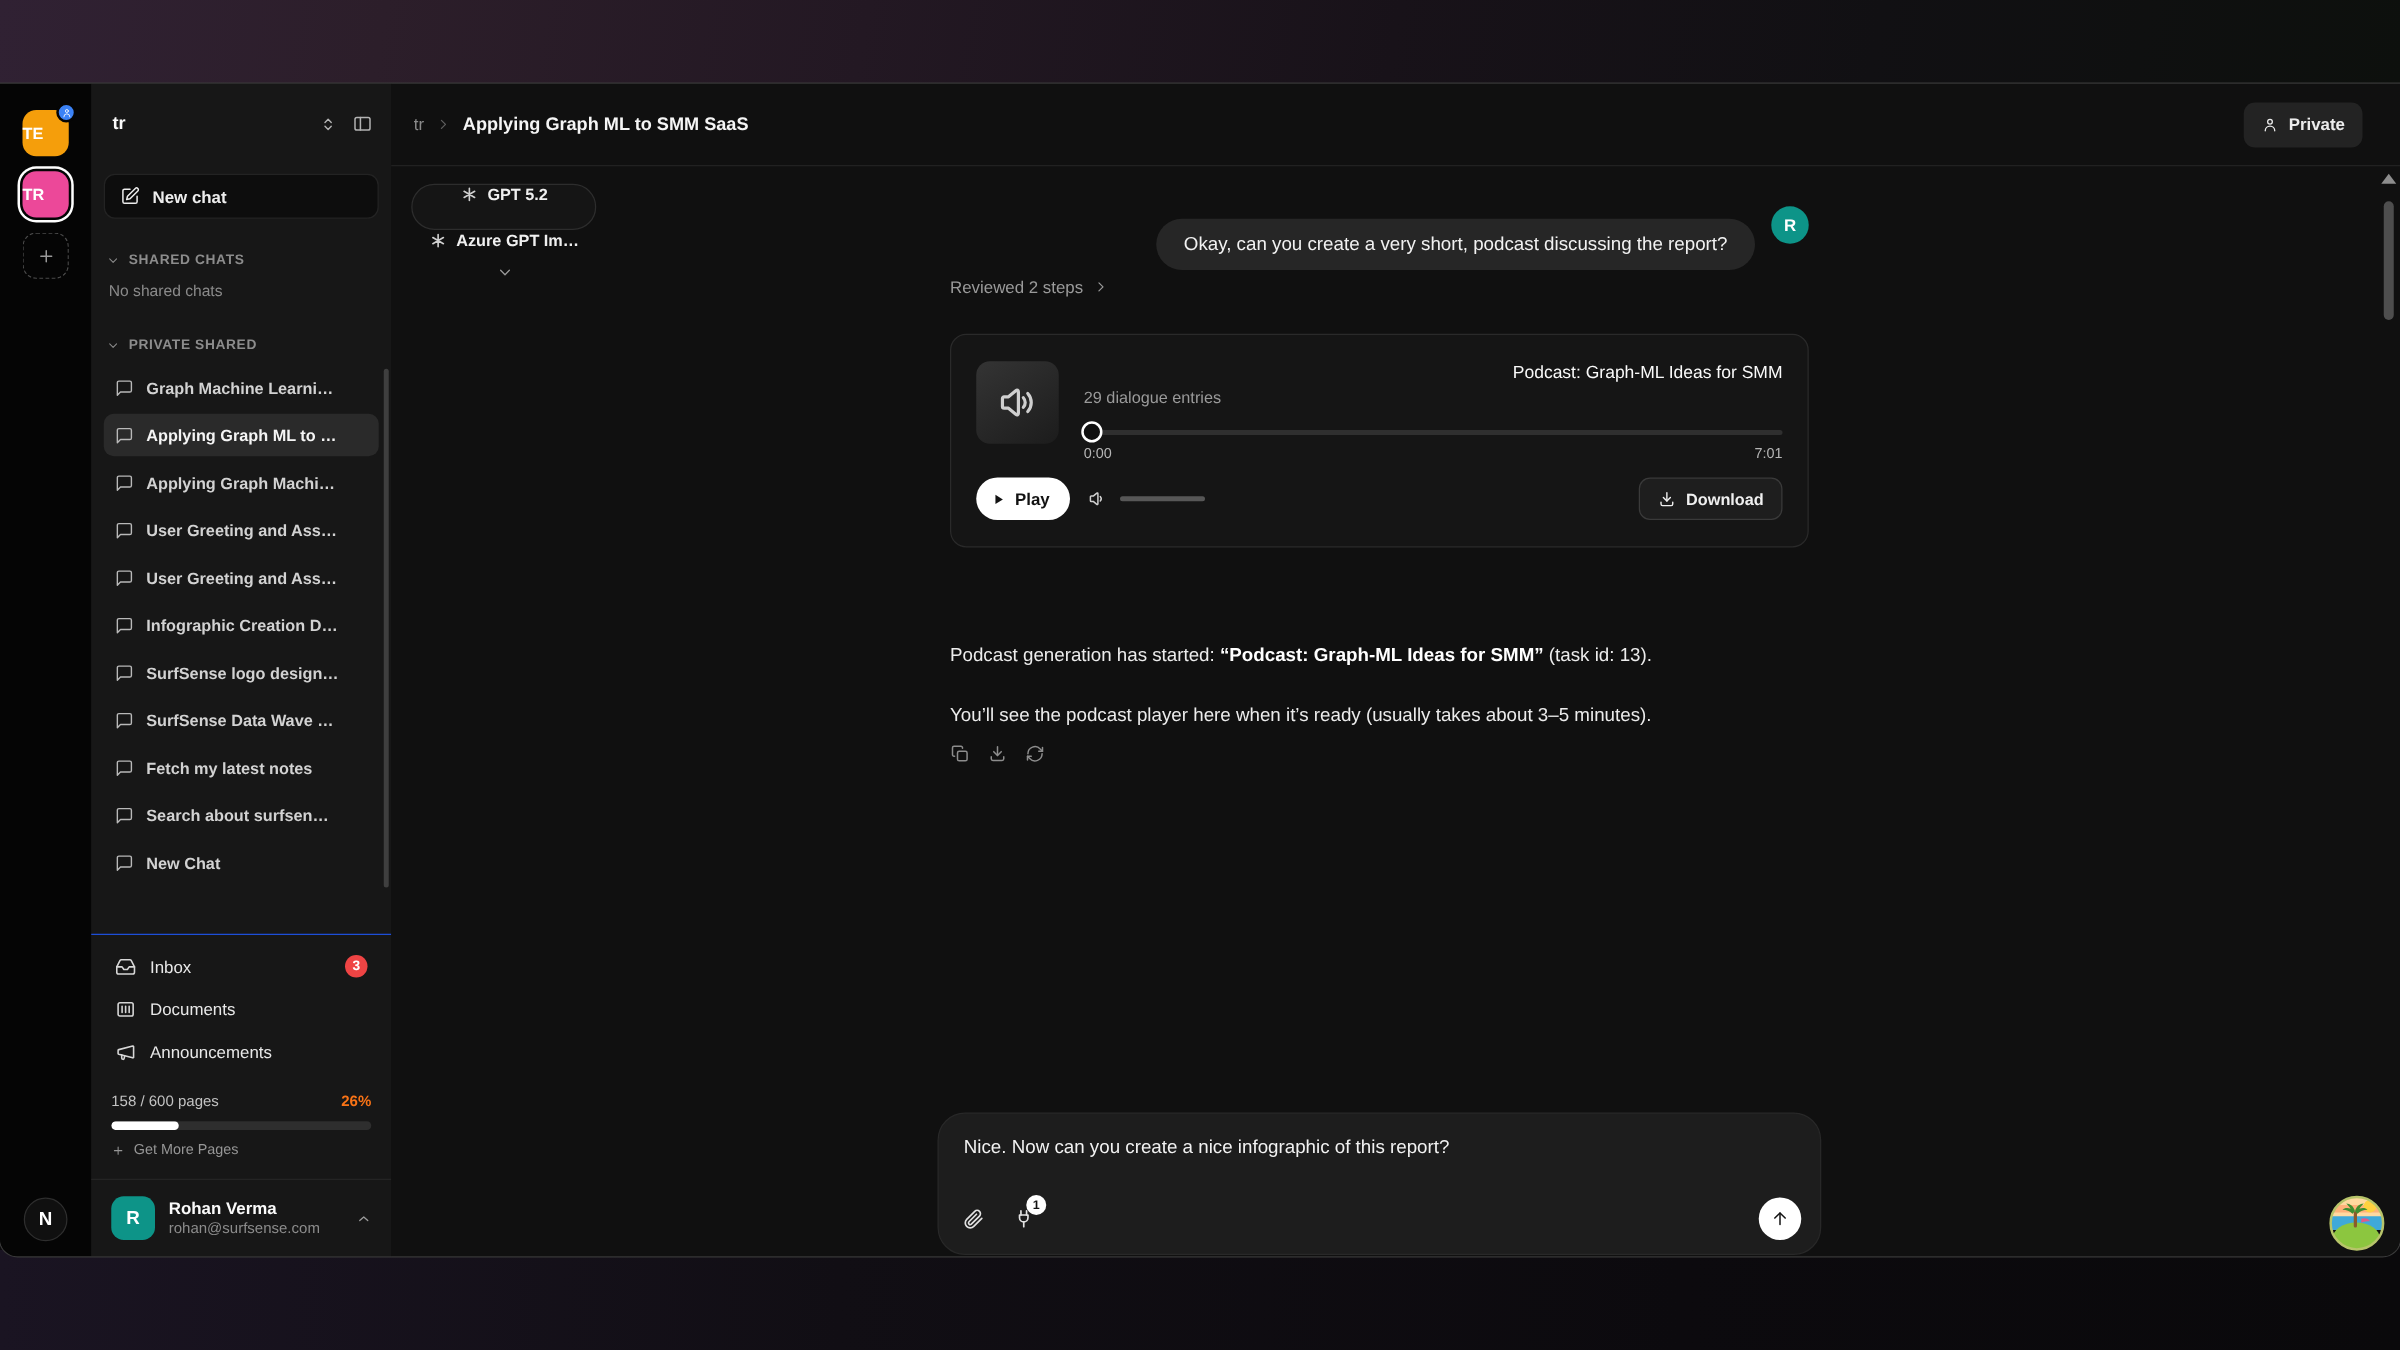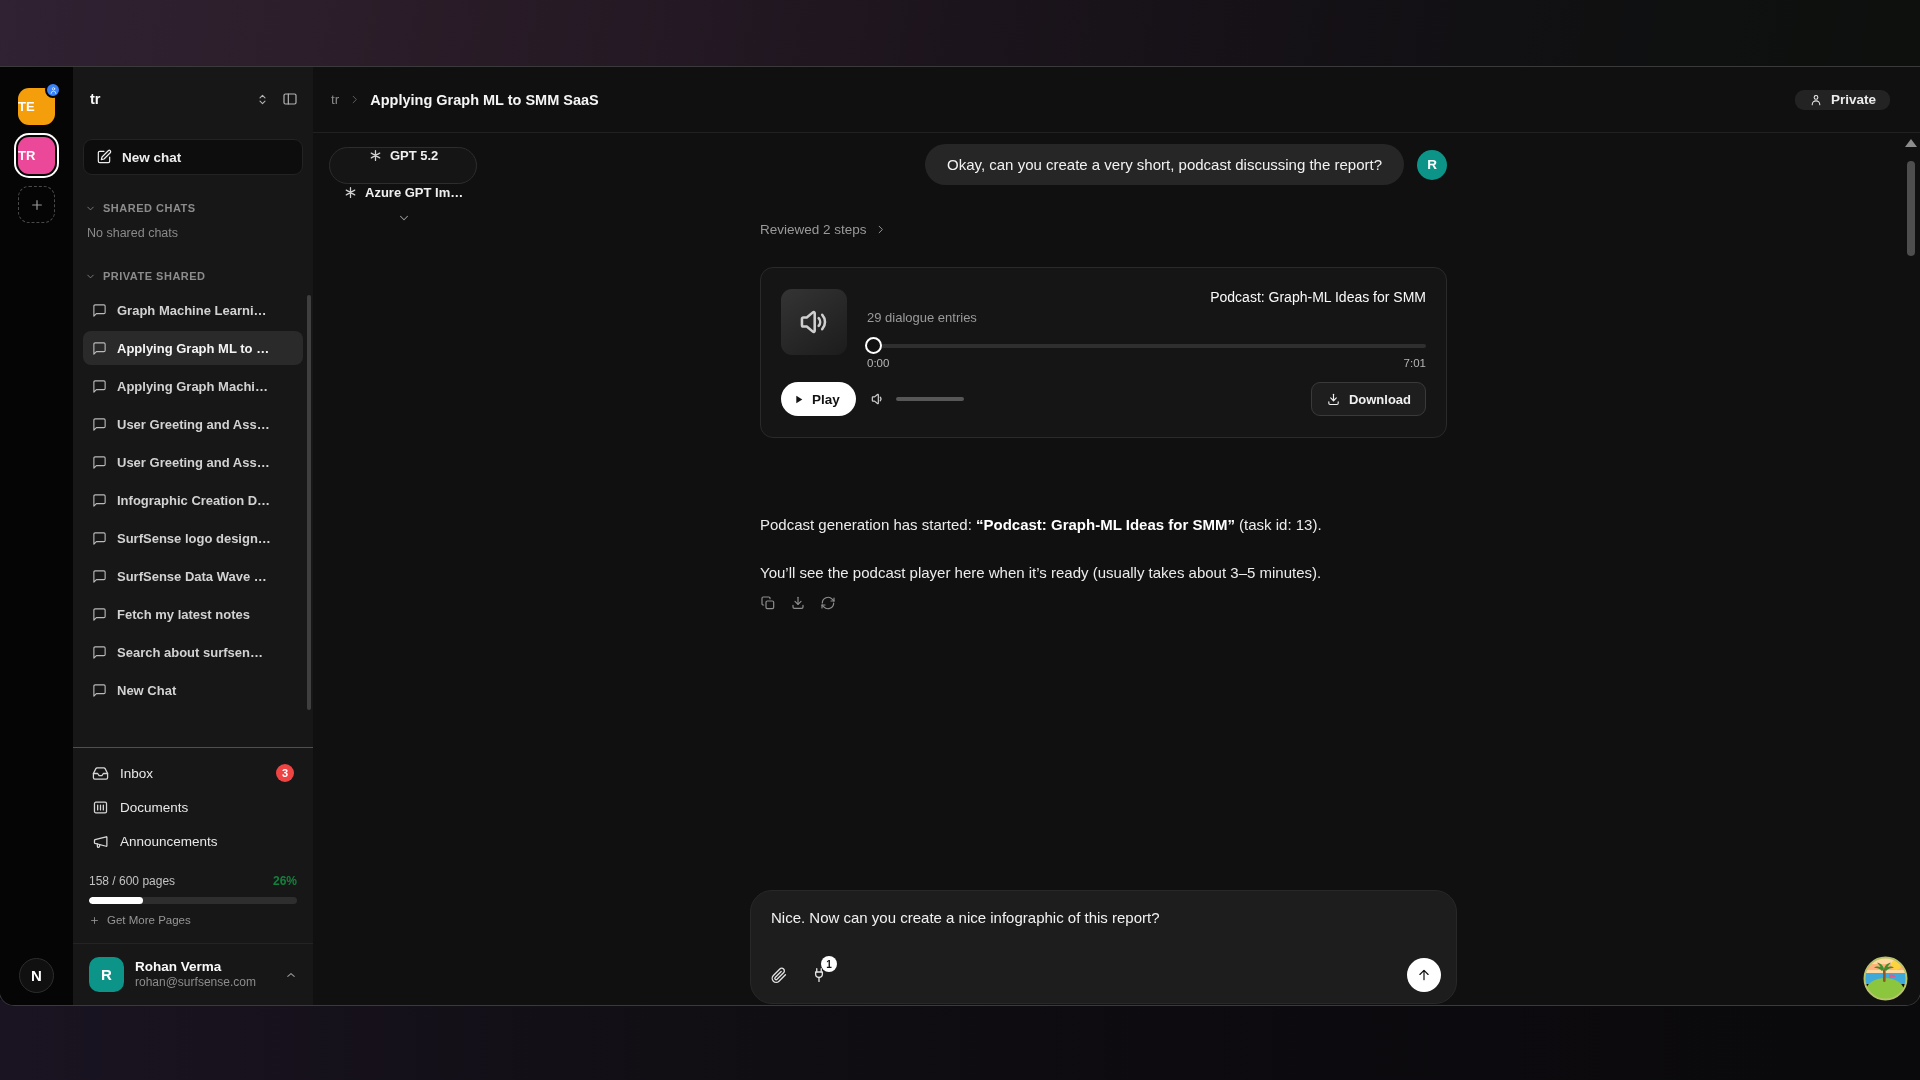--- a/index.html
+++ b/index.html
@@ -60,56 +60,56 @@
 
   .sb-footer { position:absolute; left:0; right:0; bottom:0; height:258px; border-top:1px solid #1d4ed8; }
   .sb-nav { padding:8px 10px 0; }
   .sb-nav-item { height:34px; border-radius:8px; display:flex; align-items:center; gap:11px; padding:0 9px;
     color:#e8e8e8; font-size:13.5px; cursor:pointer; }
   .sb-nav-item .ni { color:#d6d6d6; }
   .nav-badge { margin-left:auto; min-width:18px; height:18px; border-radius:9px; background:var(--badge-red,#ef4444);
     color:#fff; font-size:11px; font-weight:700; display:flex; align-items:center; justify-content:center; padding:0 5px; }
   .usage { margin:16px 16px 0; }
   .usage-row { display:flex; align-items:center; font-size:12px; color:#c2c2c2; }
-  .usage-row b { margin-left:auto; color:#15803d; font-size:12px; }
+  .usage-row b { margin-left:auto; color:#f97316; font-size:12px; }
   .progress { margin-top:9px; height:7px; border-radius:4px; background:#2e2e2e; overflow:hidden; cursor:pointer; }
   .progress-fill { height:100%; background:#fff; border-radius:4px; }
   .get-more { margin-top:10px; display:flex; align-items:center; gap:7px; color:#969696; font-size:11.5px; cursor:pointer; }
   .user-row { position:absolute; left:0; right:0; bottom:0; height:62px; border-top:1px solid #242424;
     display:flex; align-items:center; gap:11px; padding:0 15px 0 16px; cursor:pointer; }
   .user-avatar { width:35px; height:35px; border-radius:10px; background:var(--avatar-teal,#0d9488); color:#fff;
     font-weight:700; font-size:15px; display:flex; align-items:center; justify-content:center; flex:none; }
   .user-name { font-size:13.5px; font-weight:700; color:#fafafa; line-height:1.25; }
   .user-email { font-size:12px; color:#8c8c8c; line-height:1.25; }
   .user-chevron { margin-left:auto; color:#9a9a9a; }
 
   
   .main { flex:1; position:relative; background:#101010; }
   .main-header { position:absolute; top:0; left:0; right:0; height:66px; display:flex; align-items:center;
     padding:0 30px 0 18px; border-bottom:1px solid #212121; }
   .crumb-ws { font-size:13.5px; color:#8a8a8a; cursor:pointer; }
   .crumb-sep { color:#5f5f5f; margin:0 9px; }
   .crumb-title { font-size:14.5px; font-weight:600; color:#f5f5f5; }
   .mh-sp { flex:1; }
-  .private-btn { height:20px; border-radius:9px; background:#232323; display:flex; align-items:center; gap:8px;
+  .private-btn { height:36px; border-radius:9px; background:#232323; display:flex; align-items:center; gap:8px;
     padding:0 14px; color:#ececec; font-size:13.5px; font-weight:600; cursor:pointer; }
 
   .content { position:absolute; top:67px; left:0; right:0; bottom:0; }
 
   .model-row { position:absolute; top:13px; left:16px; height:37px; border:1px solid #2d2d2d; background:#151515;
     border-radius:19px; display:flex; align-items:center; padding:0 13px 0 14px; gap:11px; cursor:pointer;flex-direction:column; }
   .model-chip { display:flex; align-items:center; gap:8px; font-size:13px; font-weight:700; color:#f0f0f0; }
   .model-chip .mi { color:#cfcfcf; }
   .model-div { width:1px; height:20px; background:#2d2d2d; }
   .model-caret { color:#9a9a9a; }
 
   .chat-col { position:absolute; left:447px; top:0; width:687px; height:100%; }
 
   .bubble-row { position:absolute; top:10px; right:0; display:flex; align-items:center; gap:13px; }
-  .bubble { background:#262626; border-radius:22px; padding:12px 22px; font-size:15px; color:#f2f2f2; white-space:nowrap; }
+  .bubble { background:#262626; border-radius:22px; padding:12px 22px; font-size:15px; color:#f2f2f2; white-space:nowrap;margin-top:31px; }
   .mini-avatar { width:30px; height:30px; border-radius:50%; background:var(--avatar-teal,#0d9488); color:#fff;
     font-weight:700; font-size:13.5px; display:flex; align-items:center; justify-content:center; flex:none; }
 
   .steps-row { position:absolute; top:88px; left:0; display:flex; align-items:center; gap:7px;
     color:#9a9a9a; font-size:13.5px; cursor:pointer; }
 
   .podcast-card { position:absolute; top:133px; left:0; width:687px; height:171px; background:#151515;
     border:1px solid #2a2a2a; border-radius:13px; padding:21px 20px 0; }
   .pc-top { display:flex; gap:20px; }
   .pc-tile { width:66px; height:66px; border-radius:11px; background:linear-gradient(145deg,#343434,#1c1c1c);

